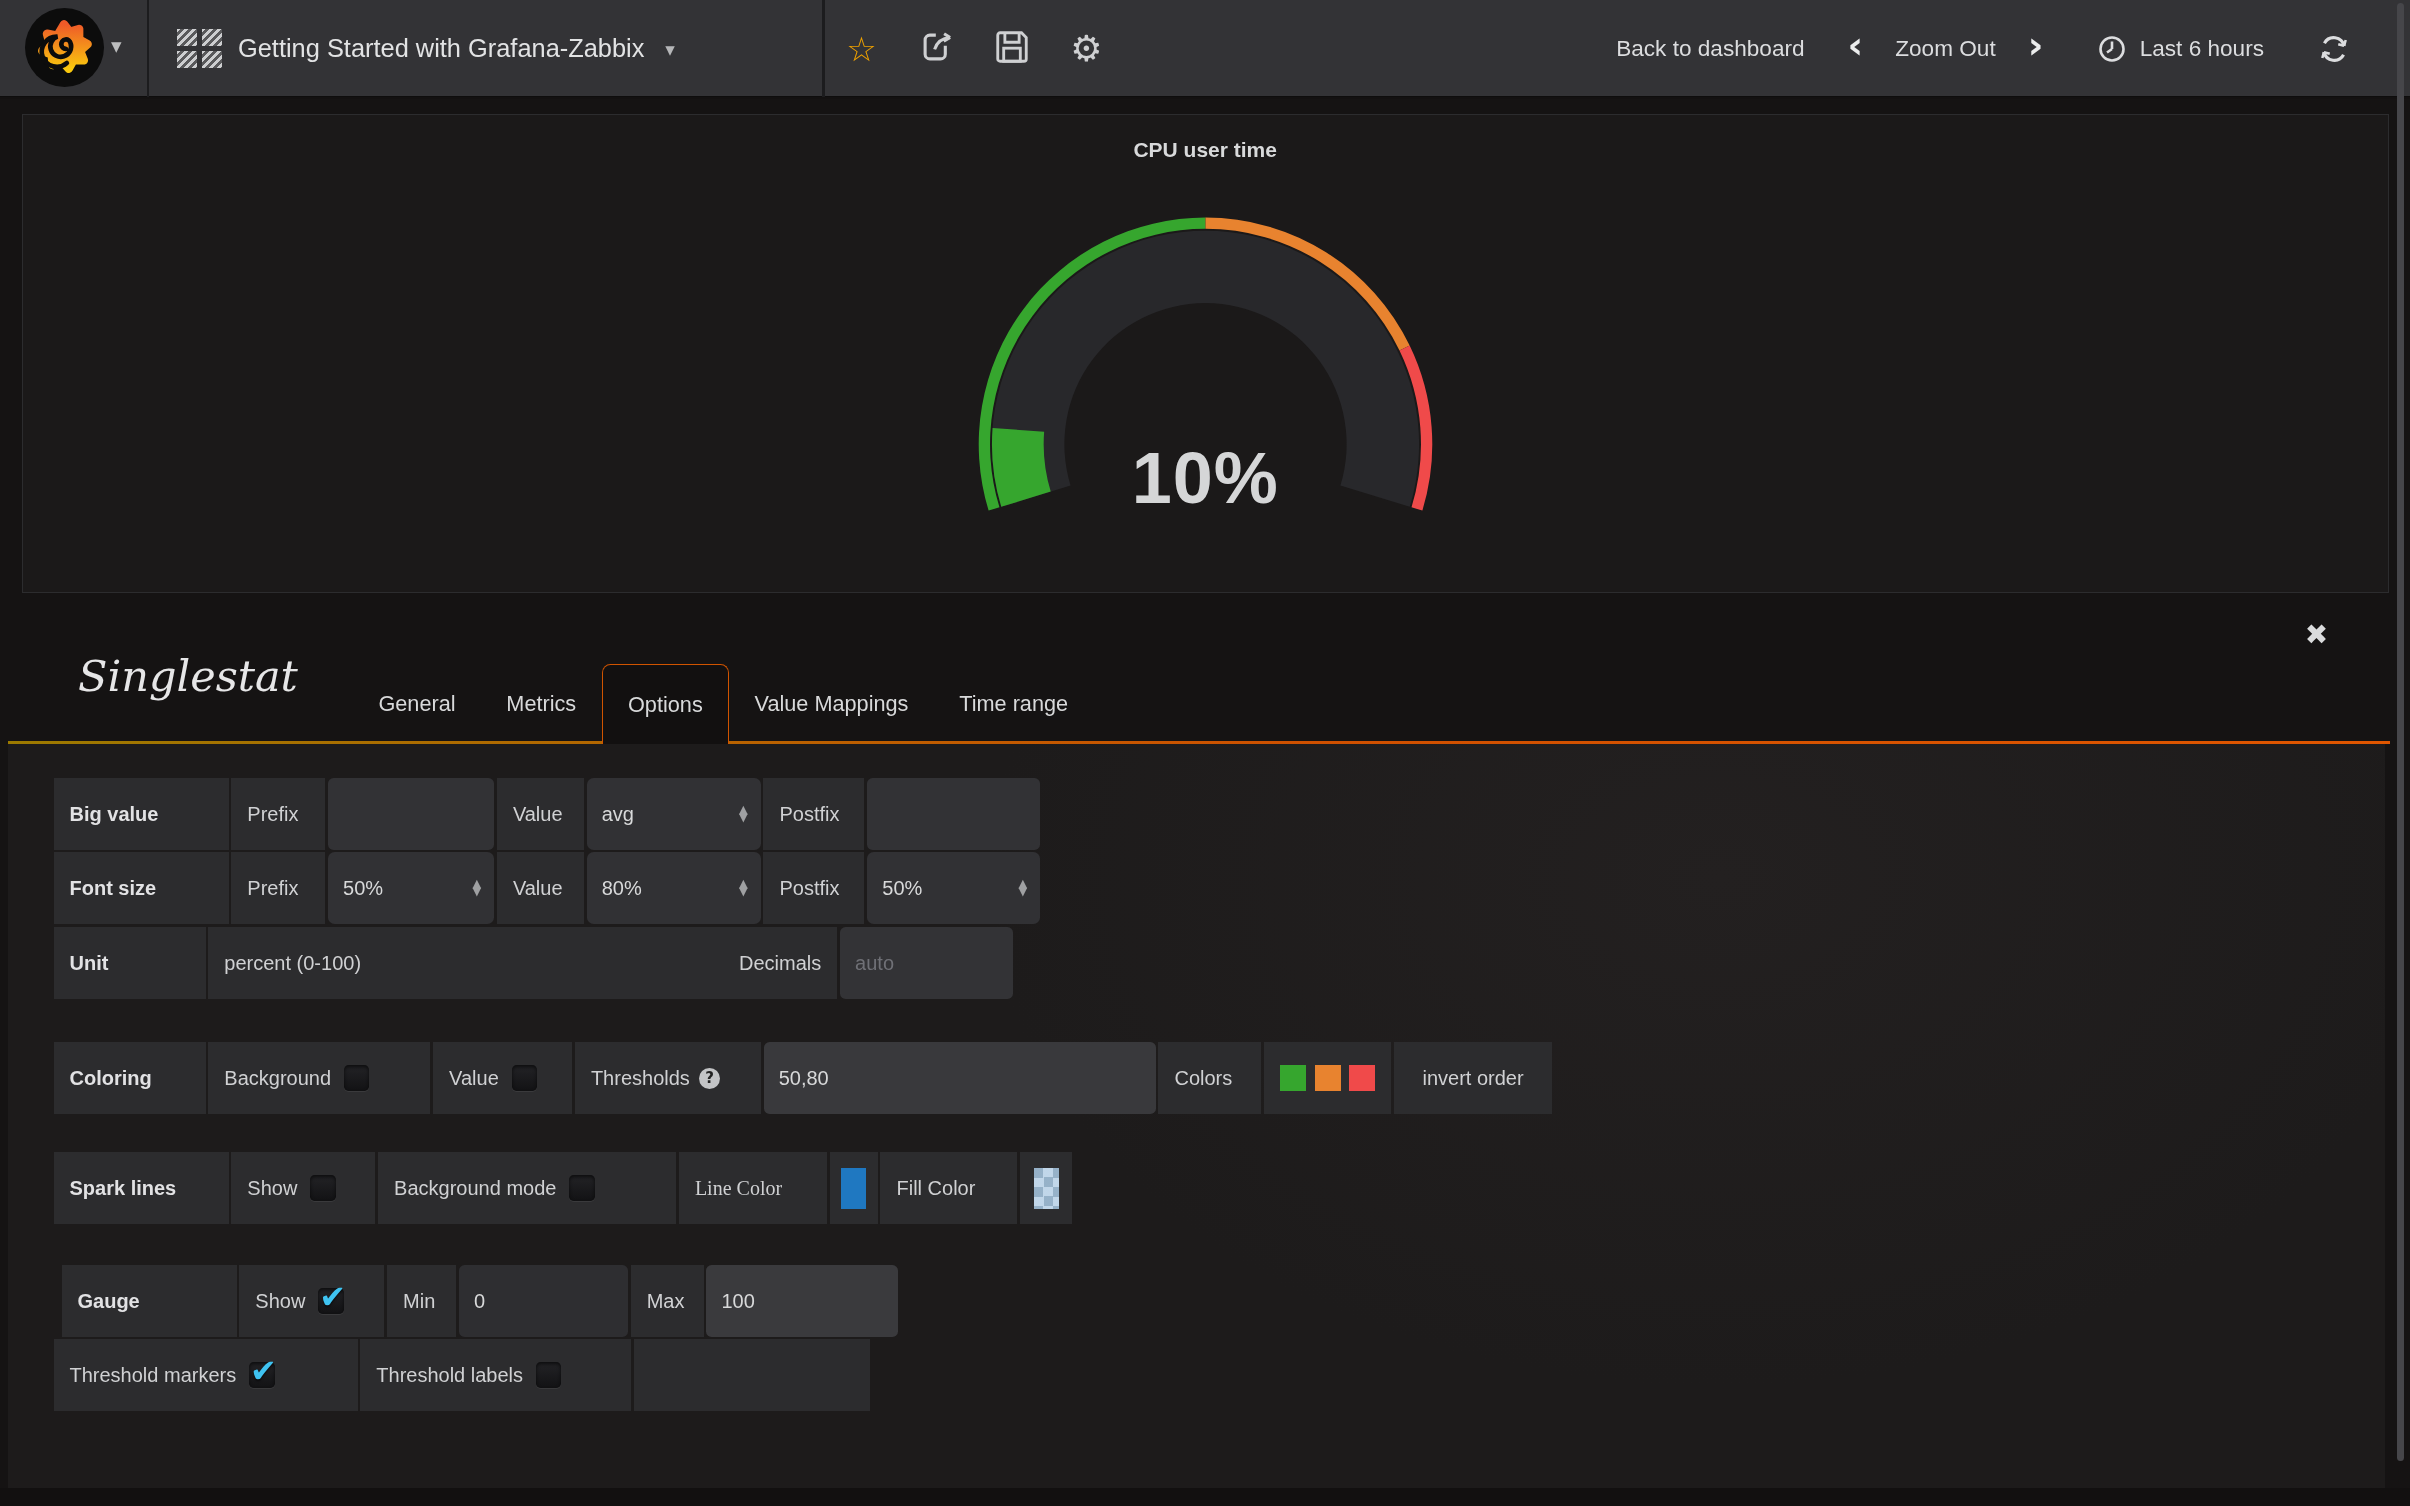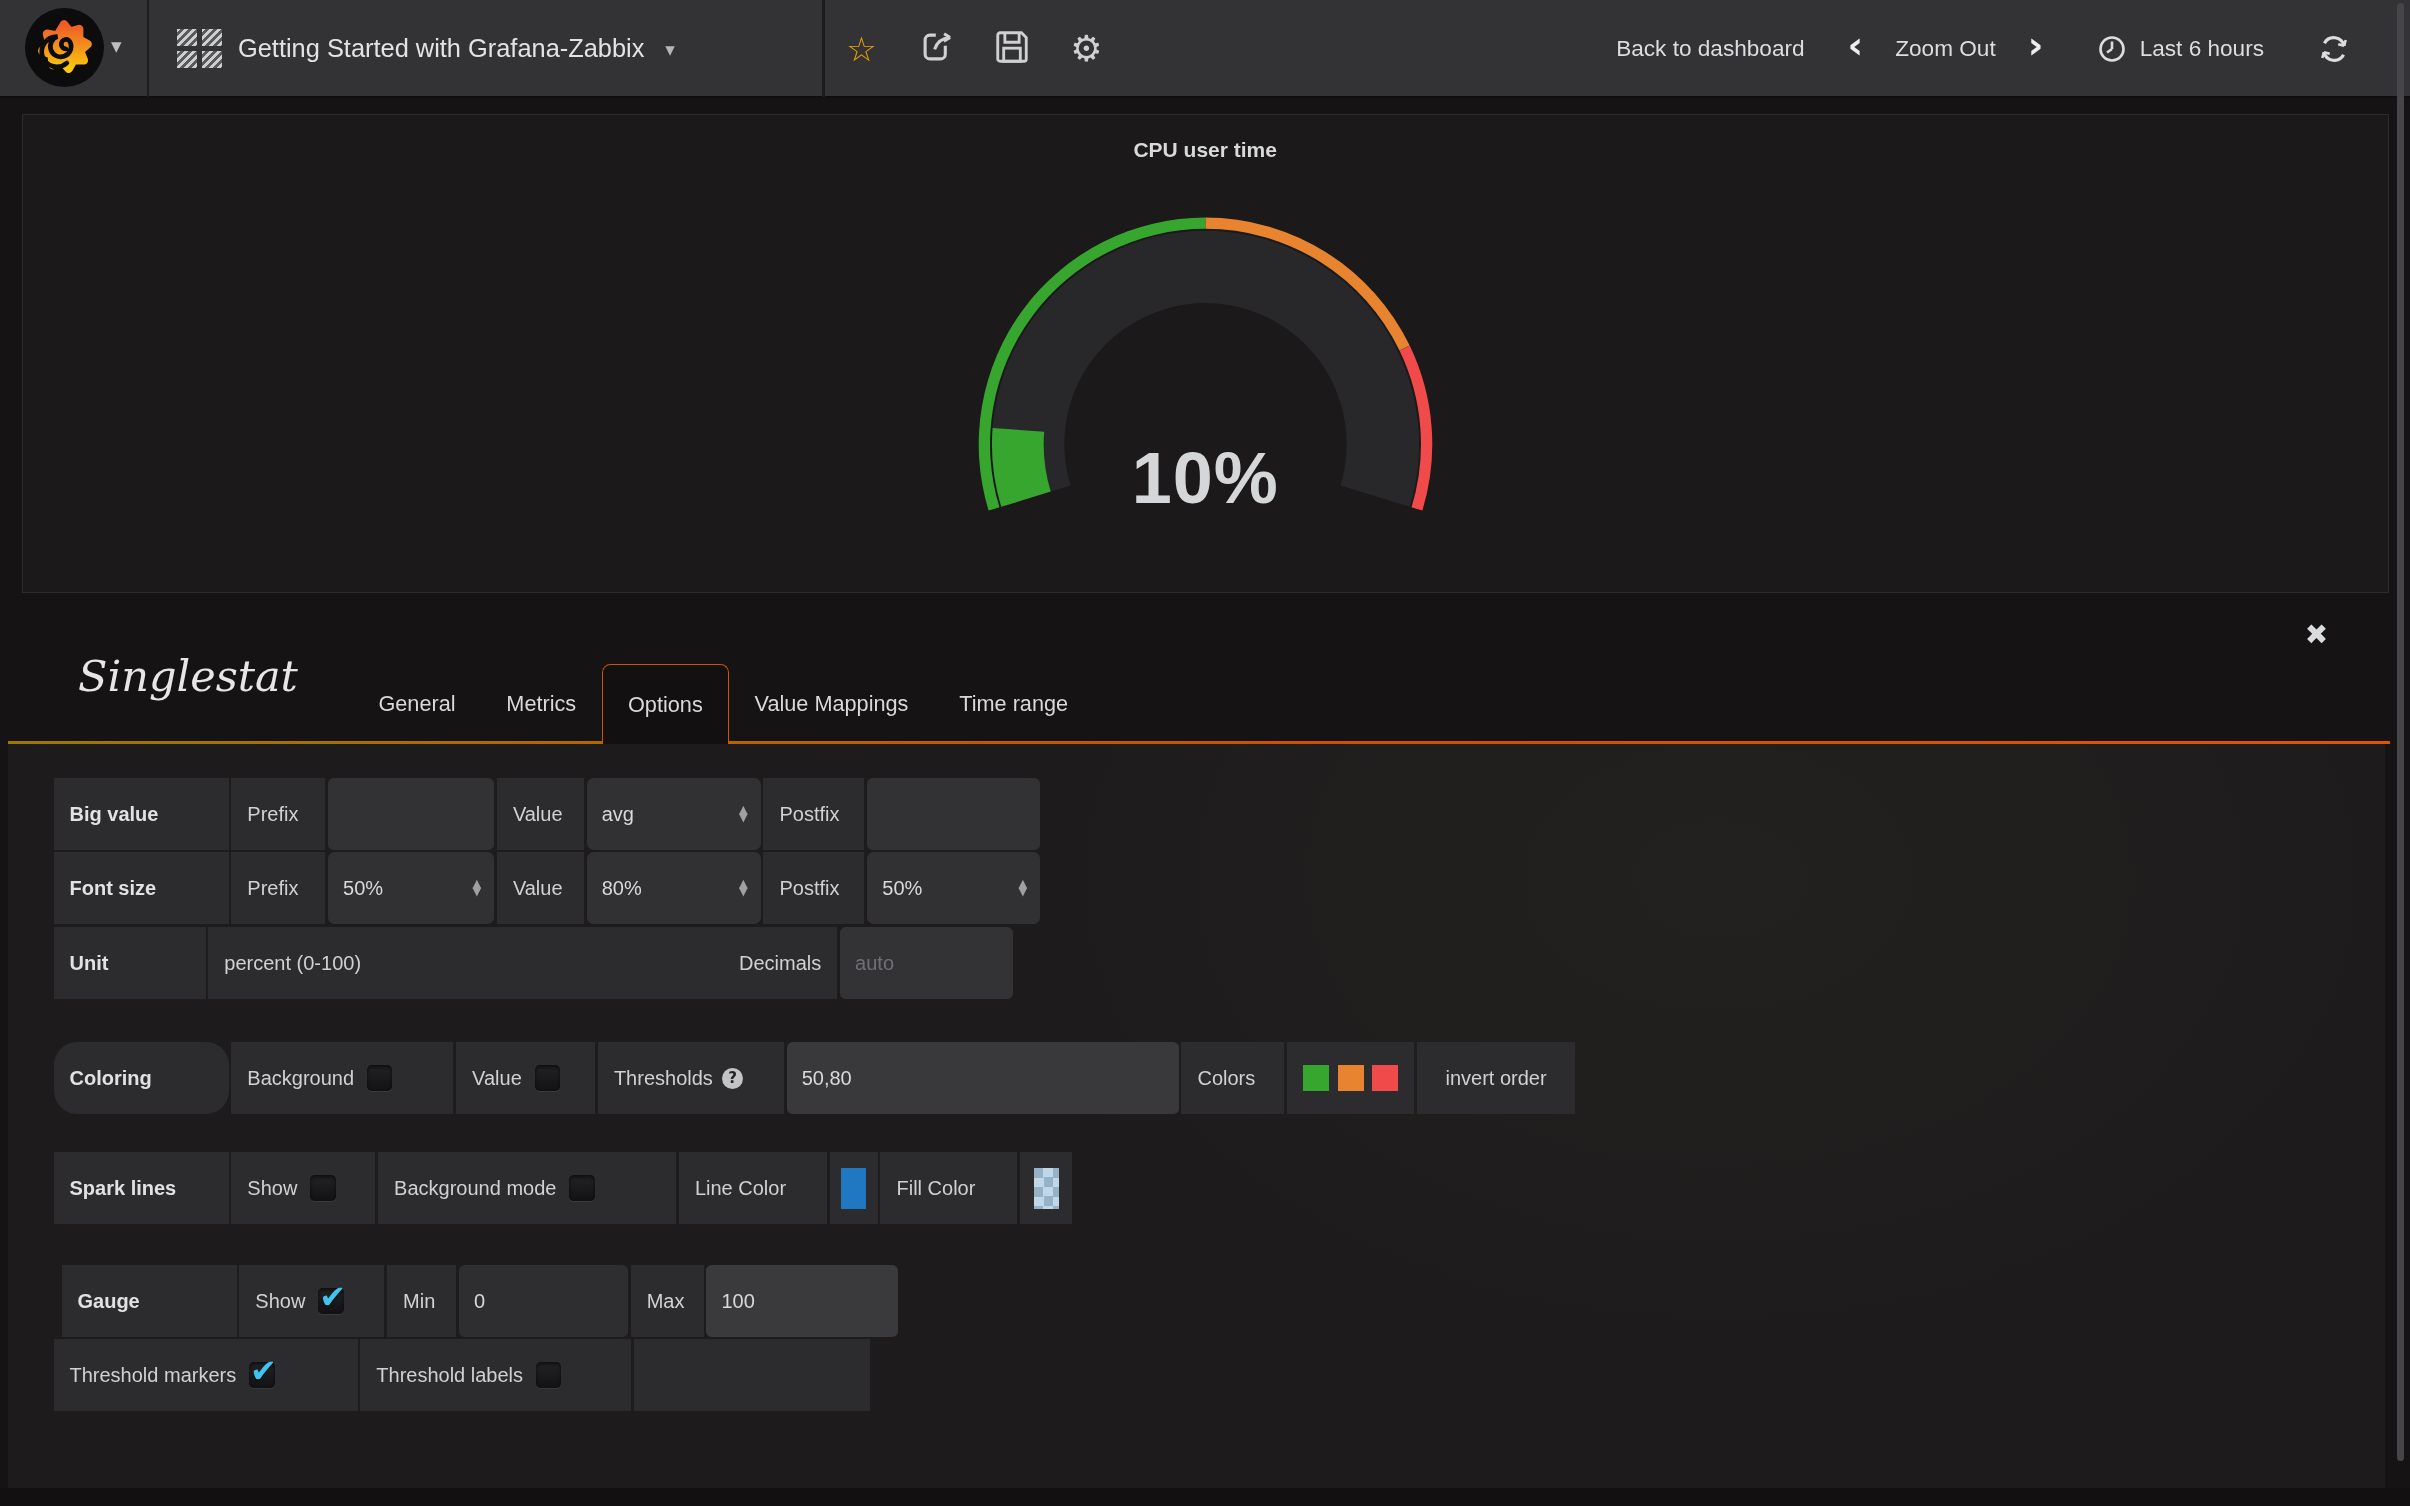--- a/index.html
+++ b/index.html
@@ -255,21 +255,21 @@
         <div class="cell" style="width:629px;justify-content:space-between;">
           <span class="lbl linkish">percent (0-100)</span>
           <span class="lbl">Decimals</span>
         </div>
         <div class="inputcell" style="width:173px;background:#333336;">
           <span class="placeholder">auto</span>
         </div>
       </div>
 
       <div class="frow" style="left:46px;top:298px;">
-        <div class="cell" style="width:175px;border-radius:23px;">
+        <div class="cell" style="width:152px;">
             <span class="hdr">Coloring</span>
           </div>
         <div class="cell" style="width:222px;">
           <span class="lbl">Background</span>
           <span class="cb"></span>
         </div>
         <div class="cell" style="width:139px;">
           <span class="lbl">Value</span>
           <span class="cb"></span>
         </div>
@@ -296,21 +296,21 @@
             <span class="hdr">Spark lines</span>
           </div>
         <div class="cell" style="width:144px;">
           <span class="lbl">Show</span>
           <span class="cb"></span>
         </div>
         <div class="cell" style="width:298px;">
           <span class="lbl">Background mode</span>
           <span class="cb"></span>
         </div>
-        <div class="cell" style="width:148px;">
+        <div class="cell" style="width:148px;font-family:Liberation Serif, serif;">
             <span class="lbl">Line Color</span>
           </div>
         <div class="cell" style="width:48px;justify-content:center;padding:0;">
           <span class="swatch-tall" style="background: rgb(31, 120, 193);"></span>
         </div>
         <div class="cell" style="width:137px;">
             <span class="lbl">Fill Color</span>
           </div>
         <div class="cell" style="width:52px;justify-content:center;padding:0;">
           <span class="swatch-tall checker"></span>

